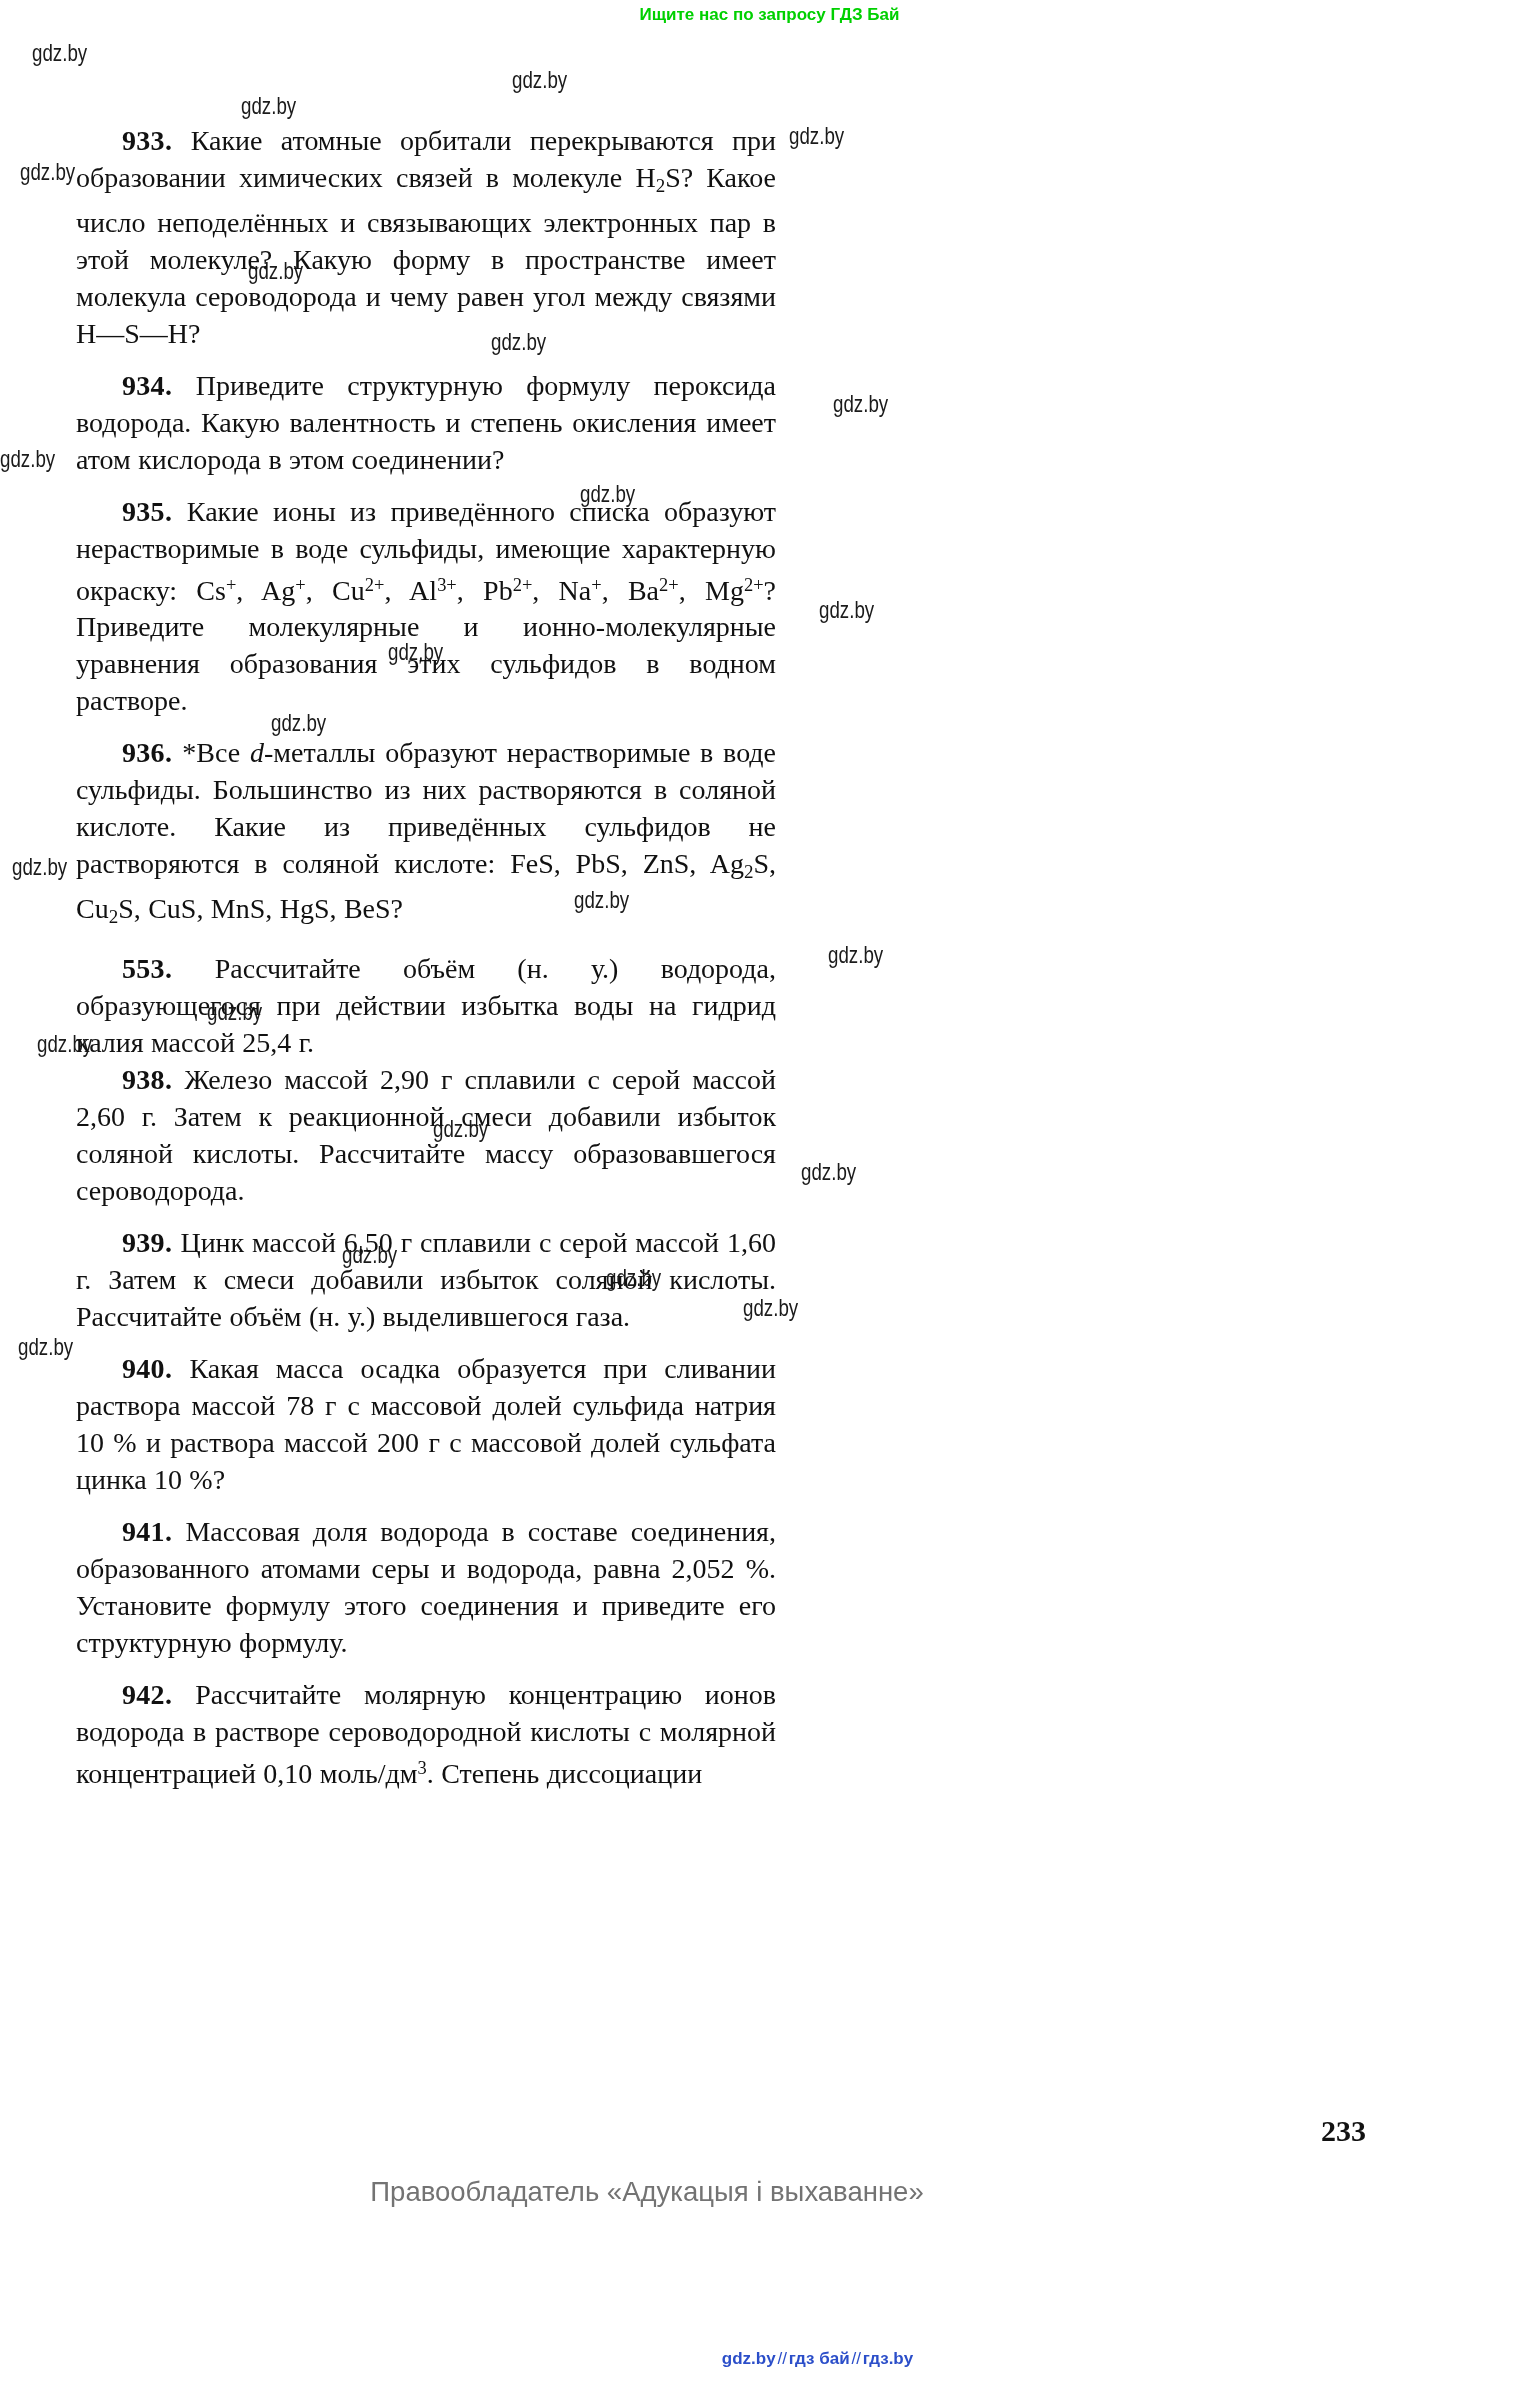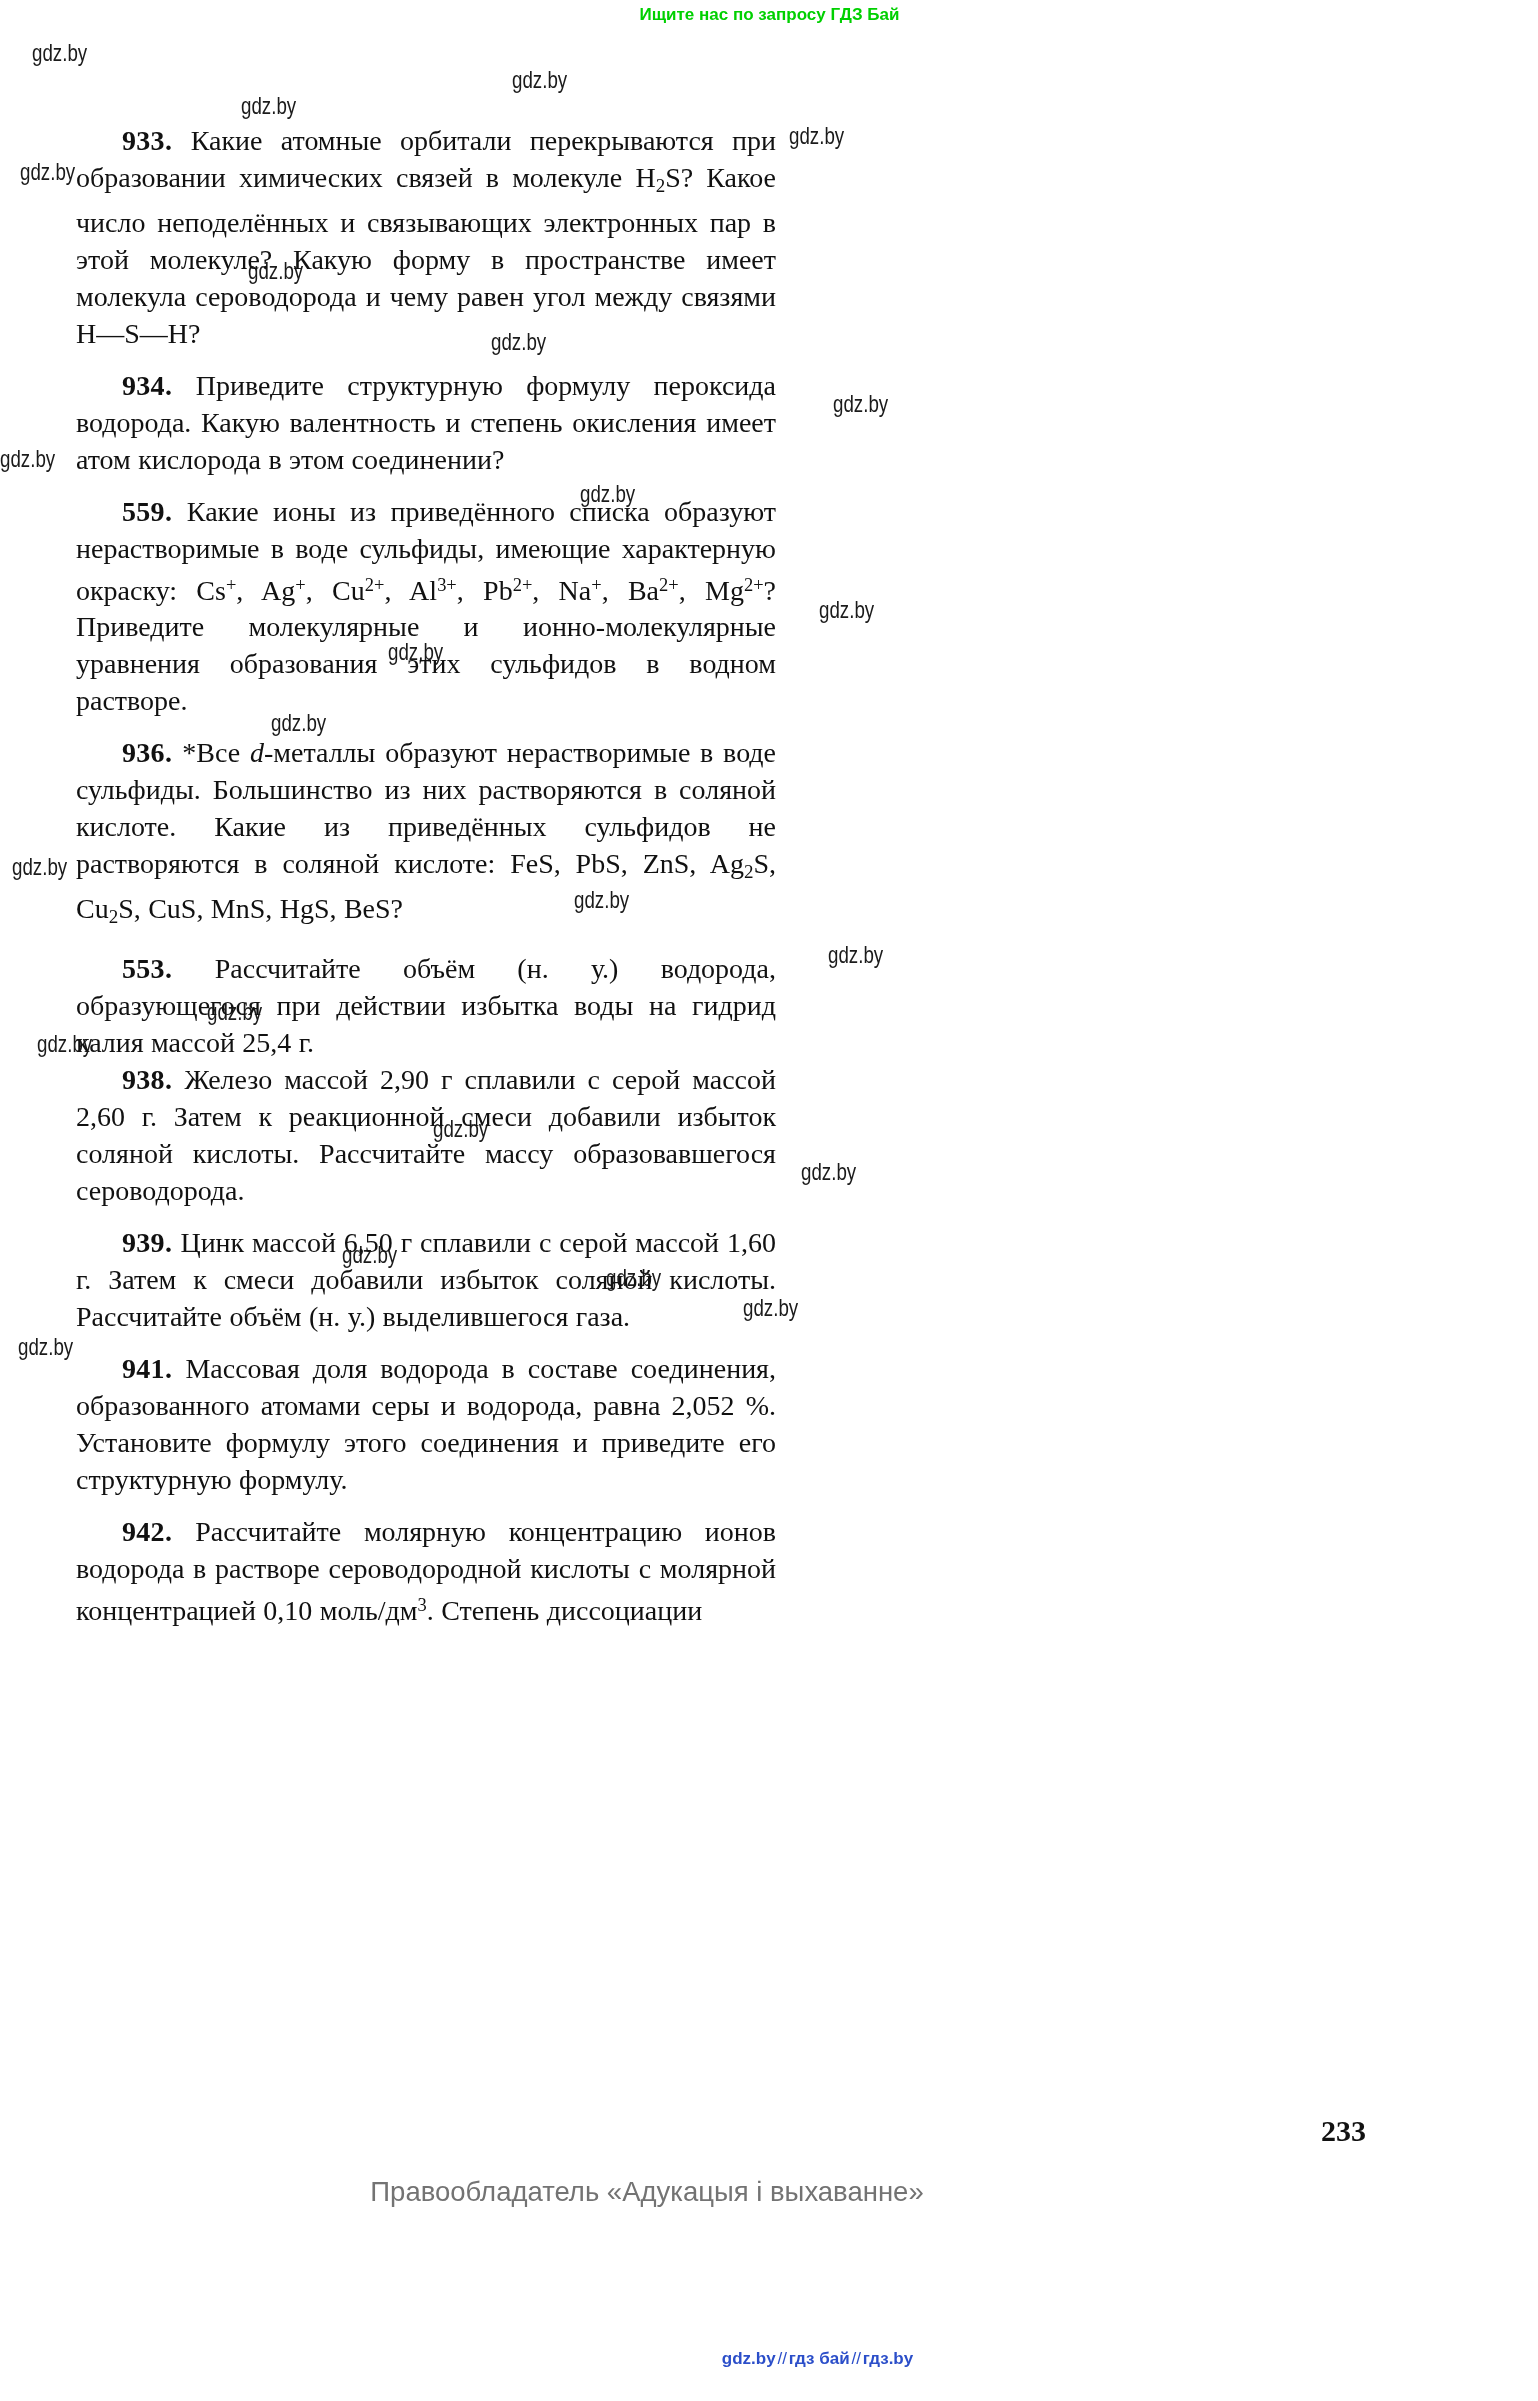--- a/index.html
+++ b/index.html
@@ -148,25 +148,26 @@
       <div class="wm" style="left: 801px; top: 1158px;">gdz.by</div>
       <div class="wm" style="left: 342px; top: 1241px;">gdz.by</div>
       <div class="wm" style="left: 606px; top: 1264px;">gdz.by</div>
       <div class="wm" style="left: 743px; top: 1294px;">gdz.by</div>
       <div class="wm" style="left: 17.7px; top: 1333px;">gdz.by</div>
     </div>
 
   <div class="content" id="task-list">
       <p class="task gap"><span class="num">933. </span>Какие атомные орбитали перекрываются при образовании химических связей в молекуле H<sub>2</sub>S? Какое число неподелённых и связывающих электронных пар в этой молекуле? Какую форму в пространстве имеет молекула сероводорода и чему равен угол между связями H—S—H?</p>
       <p class="task gap"><span class="num">934. </span>Приведите структурную формулу пероксида водорода. Какую валентность и степень окисления имеет атом кислорода в этом соединении?</p>
-      <p class="task gap"><span class="num">559. </span>Какие ионы из приведённого списка образуют нерастворимые в воде сульфиды, имеющие характерную окраску: Cs<sup>+</sup>, Ag<sup>+</sup>, Cu<sup>2+</sup>, Al<sup>3+</sup>, Pb<sup>2+</sup>, Na<sup>+</sup>, Ba<sup>2+</sup>, Mg<sup>2+</sup>? Приведите молекулярные и ионно-молекулярные уравнения образования этих сульфидов в водном растворе.</p>
+      <p class="task gap"><span class="num">935. </span>Какие ионы из приведённого списка образуют нерастворимые в воде сульфиды, имеющие характерную окраску: Cs<sup>+</sup>, Ag<sup>+</sup>, Cu<sup>2+</sup>, Al<sup>3+</sup>, Pb<sup>2+</sup>, Na<sup>+</sup>, Ba<sup>2+</sup>, Mg<sup>2+</sup>? Приведите молекулярные и ионно-молекулярные уравнения образования этих сульфидов в водном растворе.</p>
       <p class="task gap"><span class="num">936. </span>*Все <span class="ital">d</span>-металлы образуют нерастворимые в воде сульфиды. Большинство из них растворяются в соляной кислоте. Какие из приведённых сульфидов не растворяются в соляной кислоте: FeS, PbS, ZnS, Ag<sub>2</sub>S, Cu<sub>2</sub>S, CuS, MnS, HgS, BeS?</p>
       <p class="task tight"><span class="num">553. </span>Рассчитайте объём (н. у.) водорода, образующегося при действии избытка воды на гидрид калия массой 25,4 г.</p>
       <p class="task gap"><span class="num">938. </span>Железо массой 2,90 г сплавили с серой массой 2,60 г. Затем к реакционной смеси добавили избыток соляной кислоты. Рассчитайте массу образовавшегося сероводорода.</p>
       <p class="task gap"><span class="num">939. </span>Цинк массой 6,50 г сплавили с серой массой 1,60 г. Затем к смеси добавили избыток соляной кислоты. Рассчитайте объём (н. у.) выделившегося газа.</p>
+      <p class="task gap"><span class="num">940. </span>Какая масса осадка образуется при сливании раствора массой 78 г с массовой долей сульфида натрия 10 % и раствора массой 200 г с массовой долей сульфата цинка 10 %?</p>
       <p class="task gap"><span class="num">941. </span>Массовая доля водорода в составе соединения, образованного атомами серы и водорода, равна 2,052 %. Установите формулу этого соединения и приведите его структурную формулу.</p>
       <p class="task tight"><span class="num">942. </span>Рассчитайте молярную концентрацию ионов водорода в растворе сероводородной кислоты с молярной концентрацией 0,10 моль/дм<sup>3</sup>. Степень диссоциации</p>
     </div>
 
   <div class="folio"><span>233</span></div>
 
   <div class="copyright"><span>Правообладатель «Адукацыя і выхаванне»</span></div>
 
   <div class="footer-links">
     <a href="#">gdz.by</a><span class="sep">//</span><a href="#">гдз бай</a><span class="sep">//</span><a href="#">гдз.by</a>

